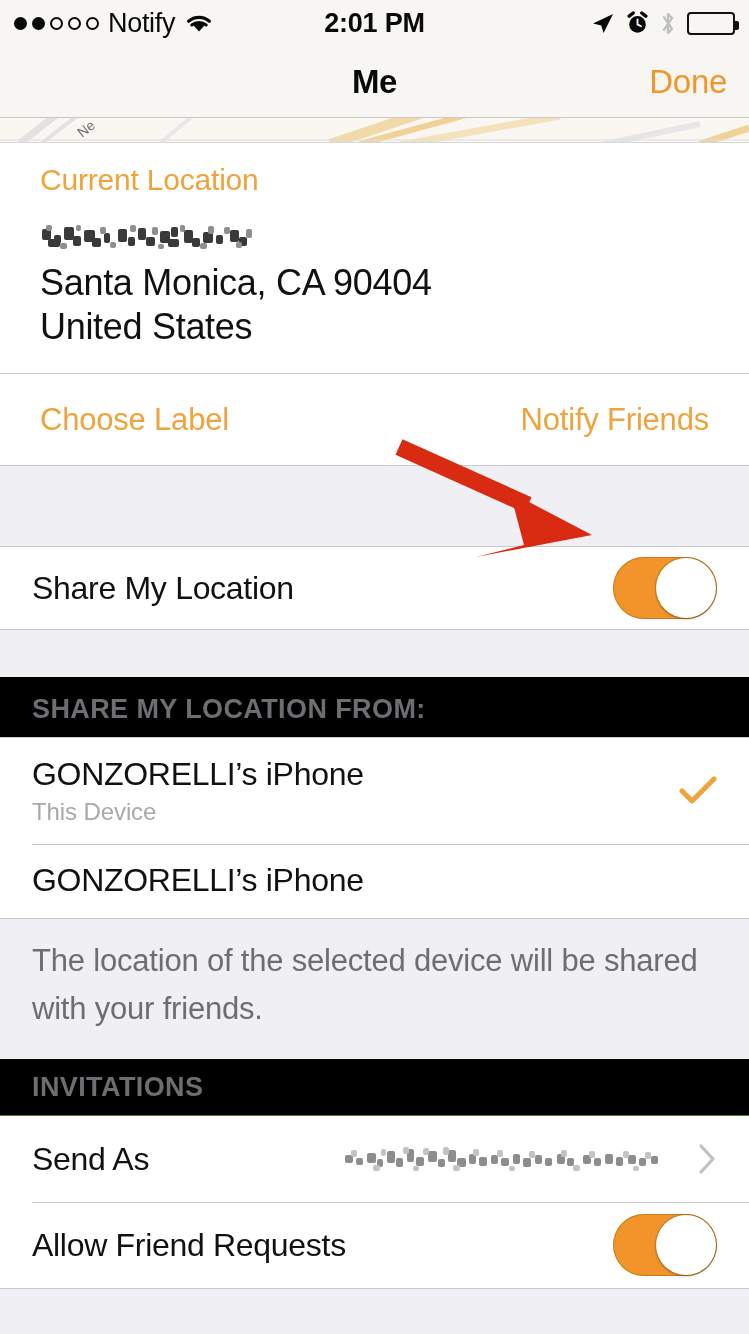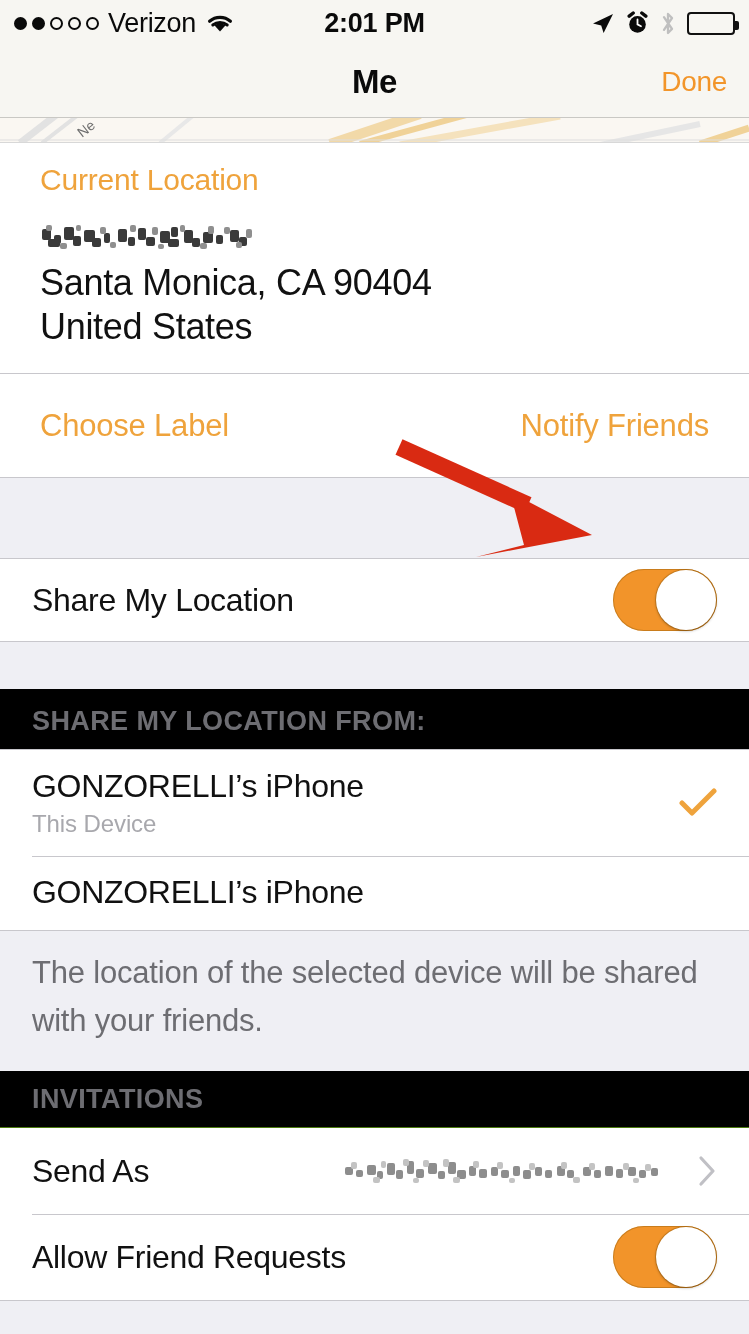--- a/index.html
+++ b/index.html
@@ -104,21 +104,21 @@
     font-size: 33px;
     font-weight: bold;
     color: #0a0a0a;
     letter-spacing: -0.4px;
   }
   .nav-done {
     position: absolute;
     right: 22px;
     top: 50%;
     transform: translateY(-50%);
-    font-size: 28px;
+    font-size: 33px;
     color: #F2952A;
     letter-spacing: -0.3px;
   }
 
   
   .map-strip {
     position: relative;
     height: 25px;
     background: #FAF7F2;
     overflow: hidden;
@@ -177,21 +177,21 @@
   
   .redact {
     position: relative;
     overflow: hidden;
     display: block;
   }
   .redact svg { display: block; }
 
   
   .label-row {
-    height: 104px;
+    height: 92px;
     display: flex;
     align-items: center;
     justify-content: space-between;
     padding: 0 40px;
     background: #ffffff;
     border-top: 1px solid #C8C7CC;
   }
   .link-text {
     font-size: 31px;
     color: #EFA33C;
@@ -345,21 +345,21 @@
 
   <div class="statusbar">
     <div class="sb-left">
       <div class="dots">
         <span class="dot filled"></span>
         <span class="dot filled"></span>
         <span class="dot"></span>
         <span class="dot"></span>
         <span class="dot"></span>
       </div>
-      <span class="carrier">Verizon</span>
+      <span class="carrier">Notify</span>
       <span>
         <svg class="wifi-ic" viewBox="0 0 30 24">
           <path d="M15 20.5 L9.6 14.4 a8 8 0 0 1 10.8 0 Z" fill="#0a0a0a"></path>
           <path d="M4.6 10.2 a16 16 0 0 1 20.8 0" stroke="#0a0a0a" stroke-width="3.2" fill="none" stroke-linecap="round"></path>
           <path d="M7.8 14.0 a11.4 11.4 0 0 1 14.4 0" stroke="#0a0a0a" stroke-width="3.0" fill="none" stroke-linecap="round"></path>
         </svg>
       </span>
     </div>
 
     <div class="sb-center">2:01 PM</div>

